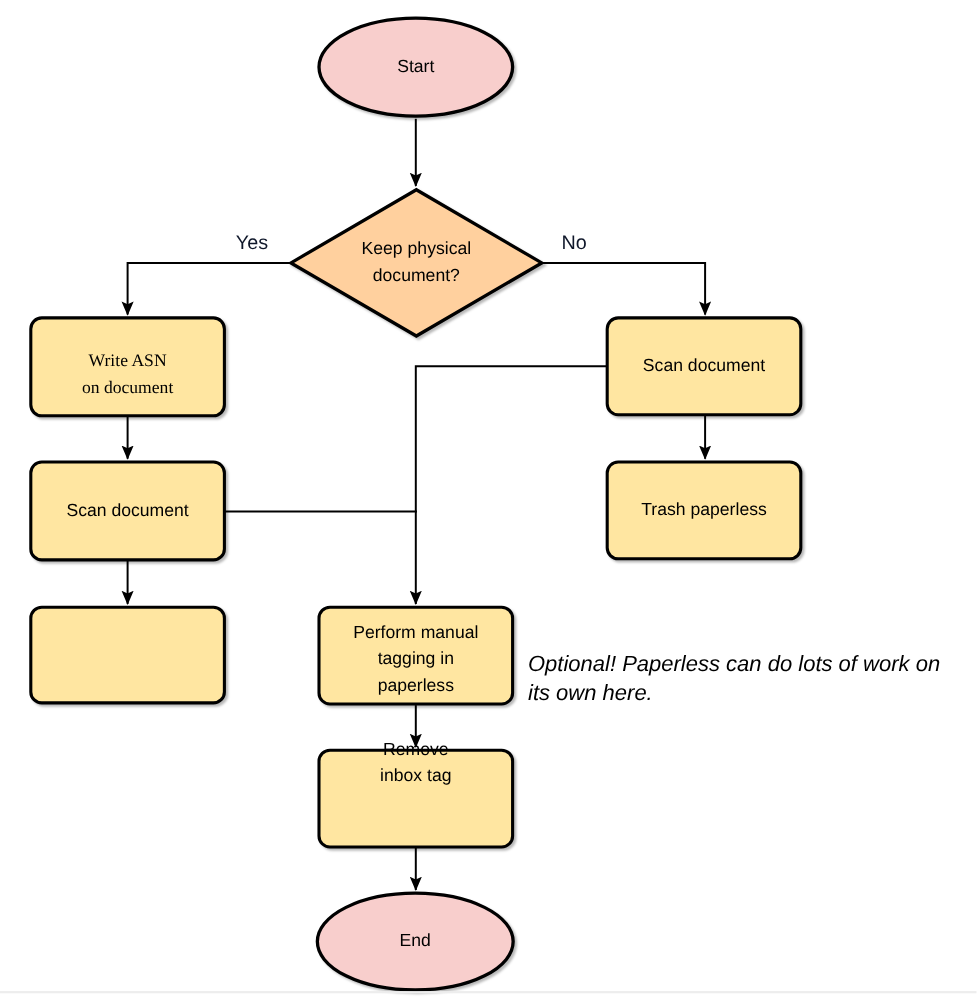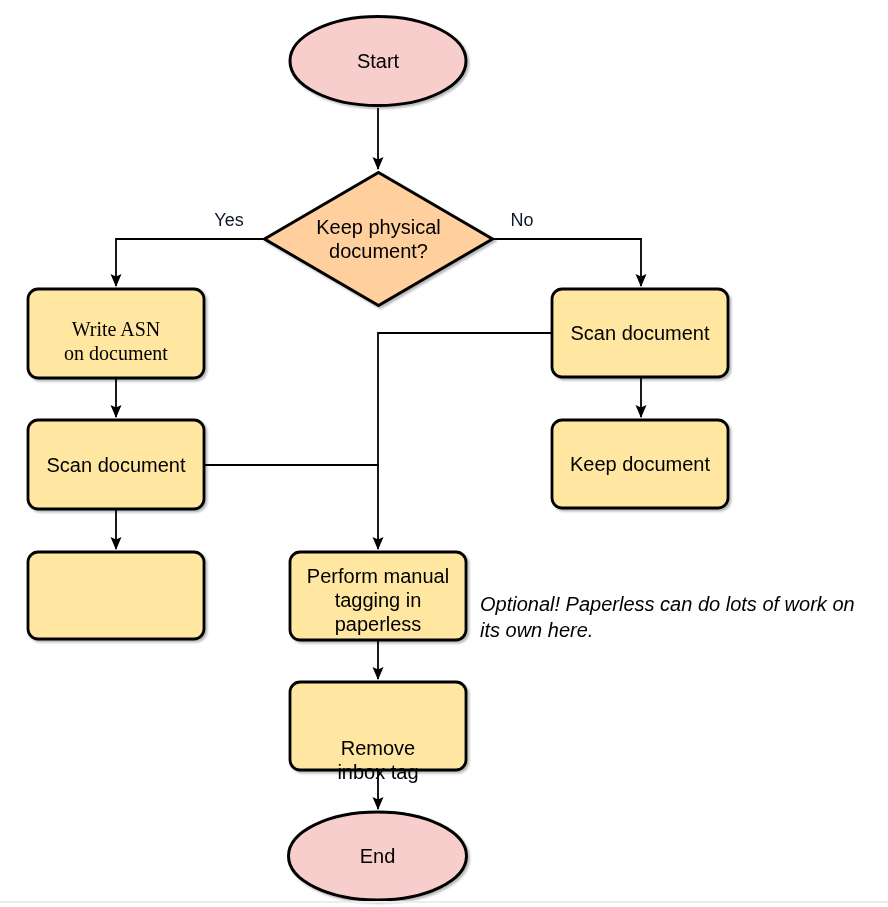--- a/index.html
+++ b/index.html
@@ -15,21 +15,21 @@
   .layer { position: absolute; left: 0; top: 0; }
   svg .shape { filter: drop-shadow(2px 2px 1px rgba(0,0,0,0.28)); }
   svg .edge  { fill: none; stroke: #000000; stroke-width: 1.8px; }
   .node-label {
     position: absolute;
     display: flex;
     align-items: center;
     justify-content: center;
     text-align: center;
     white-space: pre-line;
-    font-size: 20px;
+    font-size: 16px;
     line-height: 24px;
     color: #000000;
     pointer-events: none;
   }
   .edge-label {
     position: absolute;
     text-align: center;
     font-size: 18px;
     line-height: 20px;
     color: #0f172a;
@@ -55,21 +55,21 @@
   }
   
   .lbl-start      { left: 290px; top: 16px;  width: 176px; height: 90px; }
   .lbl-decision   { left: 264px; top: 172px; width: 229px; height: 134px; }
   .lbl-write-asn  { left: 28px;  top: 289px; width: 176px; height: 103px; font-family: Liberation Serif, serif; }
   .lbl-scan-left  { left: 28px;  top: 420px; width: 176px; height: 89px; }
   .lbl-archive    { left: 28px;  top: 552px; width: 176px; height: 87px; }
   .lbl-scan-right { left: 552px; top: 289px; width: 176px; height: 88px; }
   .lbl-trash      { left: 552px; top: 420px; width: 176px; height: 88px; }
   .lbl-tag        { left: 290px; top: 552px; width: 176px; height: 95px; }
-  .lbl-remove     { left: 290px; top: 716px; width: 176px; height: 88px; }
+  .lbl-remove     { left: 290px; top: 650px; width: 176px; height: 88px; }
   .lbl-end        { left: 288px; top: 812px; width: 179px; height: 88px; }
   .lbl-yes        { left: 205px; top: 210px; width: 48px; }
   .lbl-no         { left: 498px; top: 210px; width: 48px; }
 </style>
 </head>
 <body>
 
 <div class="canvas">
 
   <svg class="layer" width="888" height="907" viewBox="0 0 888 907">
@@ -106,21 +106,21 @@
     </g>
   </svg>
 
   <div class="node-label lbl-start">Start</div>
   <div class="node-label lbl-decision">Keep physical
 document?</div>
   <div class="node-label lbl-write-asn">Write ASN
 on document</div>
   <div class="node-label lbl-scan-left">Scan document</div>
   <div class="node-label lbl-scan-right">Scan document</div>
-  <div class="node-label lbl-trash">Keep document</div>
+  <div class="node-label lbl-trash">Trash paperless</div>
   <div class="node-label lbl-tag">Perform manual
 tagging in
 paperless</div>
   <div class="node-label lbl-remove">Remove
 inbox tag</div>
   <div class="node-label lbl-end">End</div>
 
   <div class="edge-label lbl-yes">Yes</div>
   <div class="edge-label lbl-no">No</div>
 

